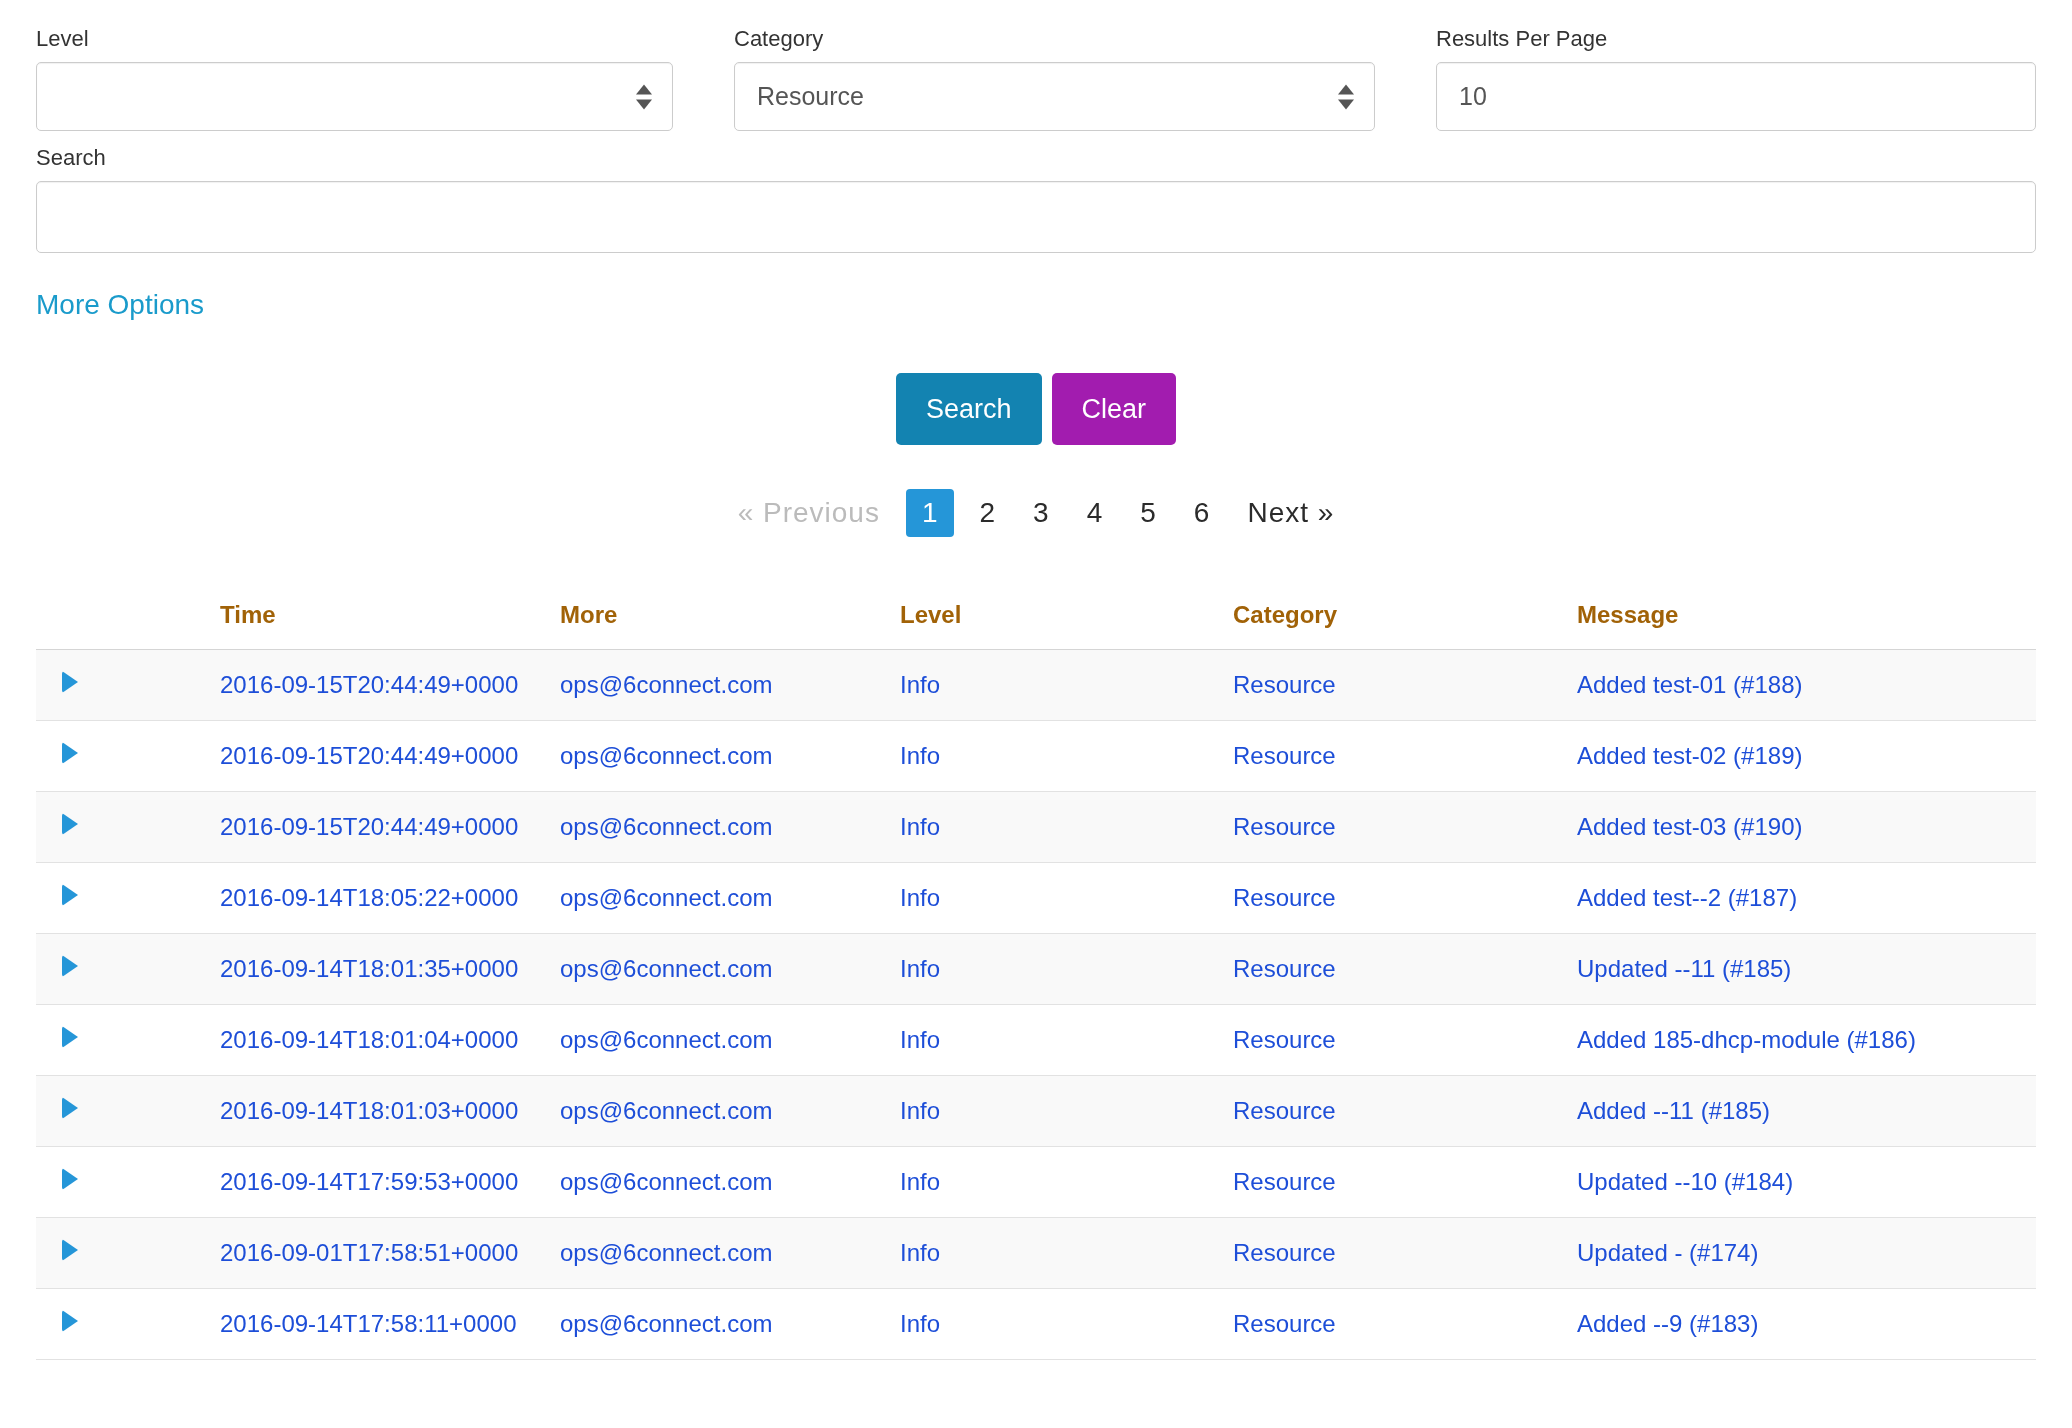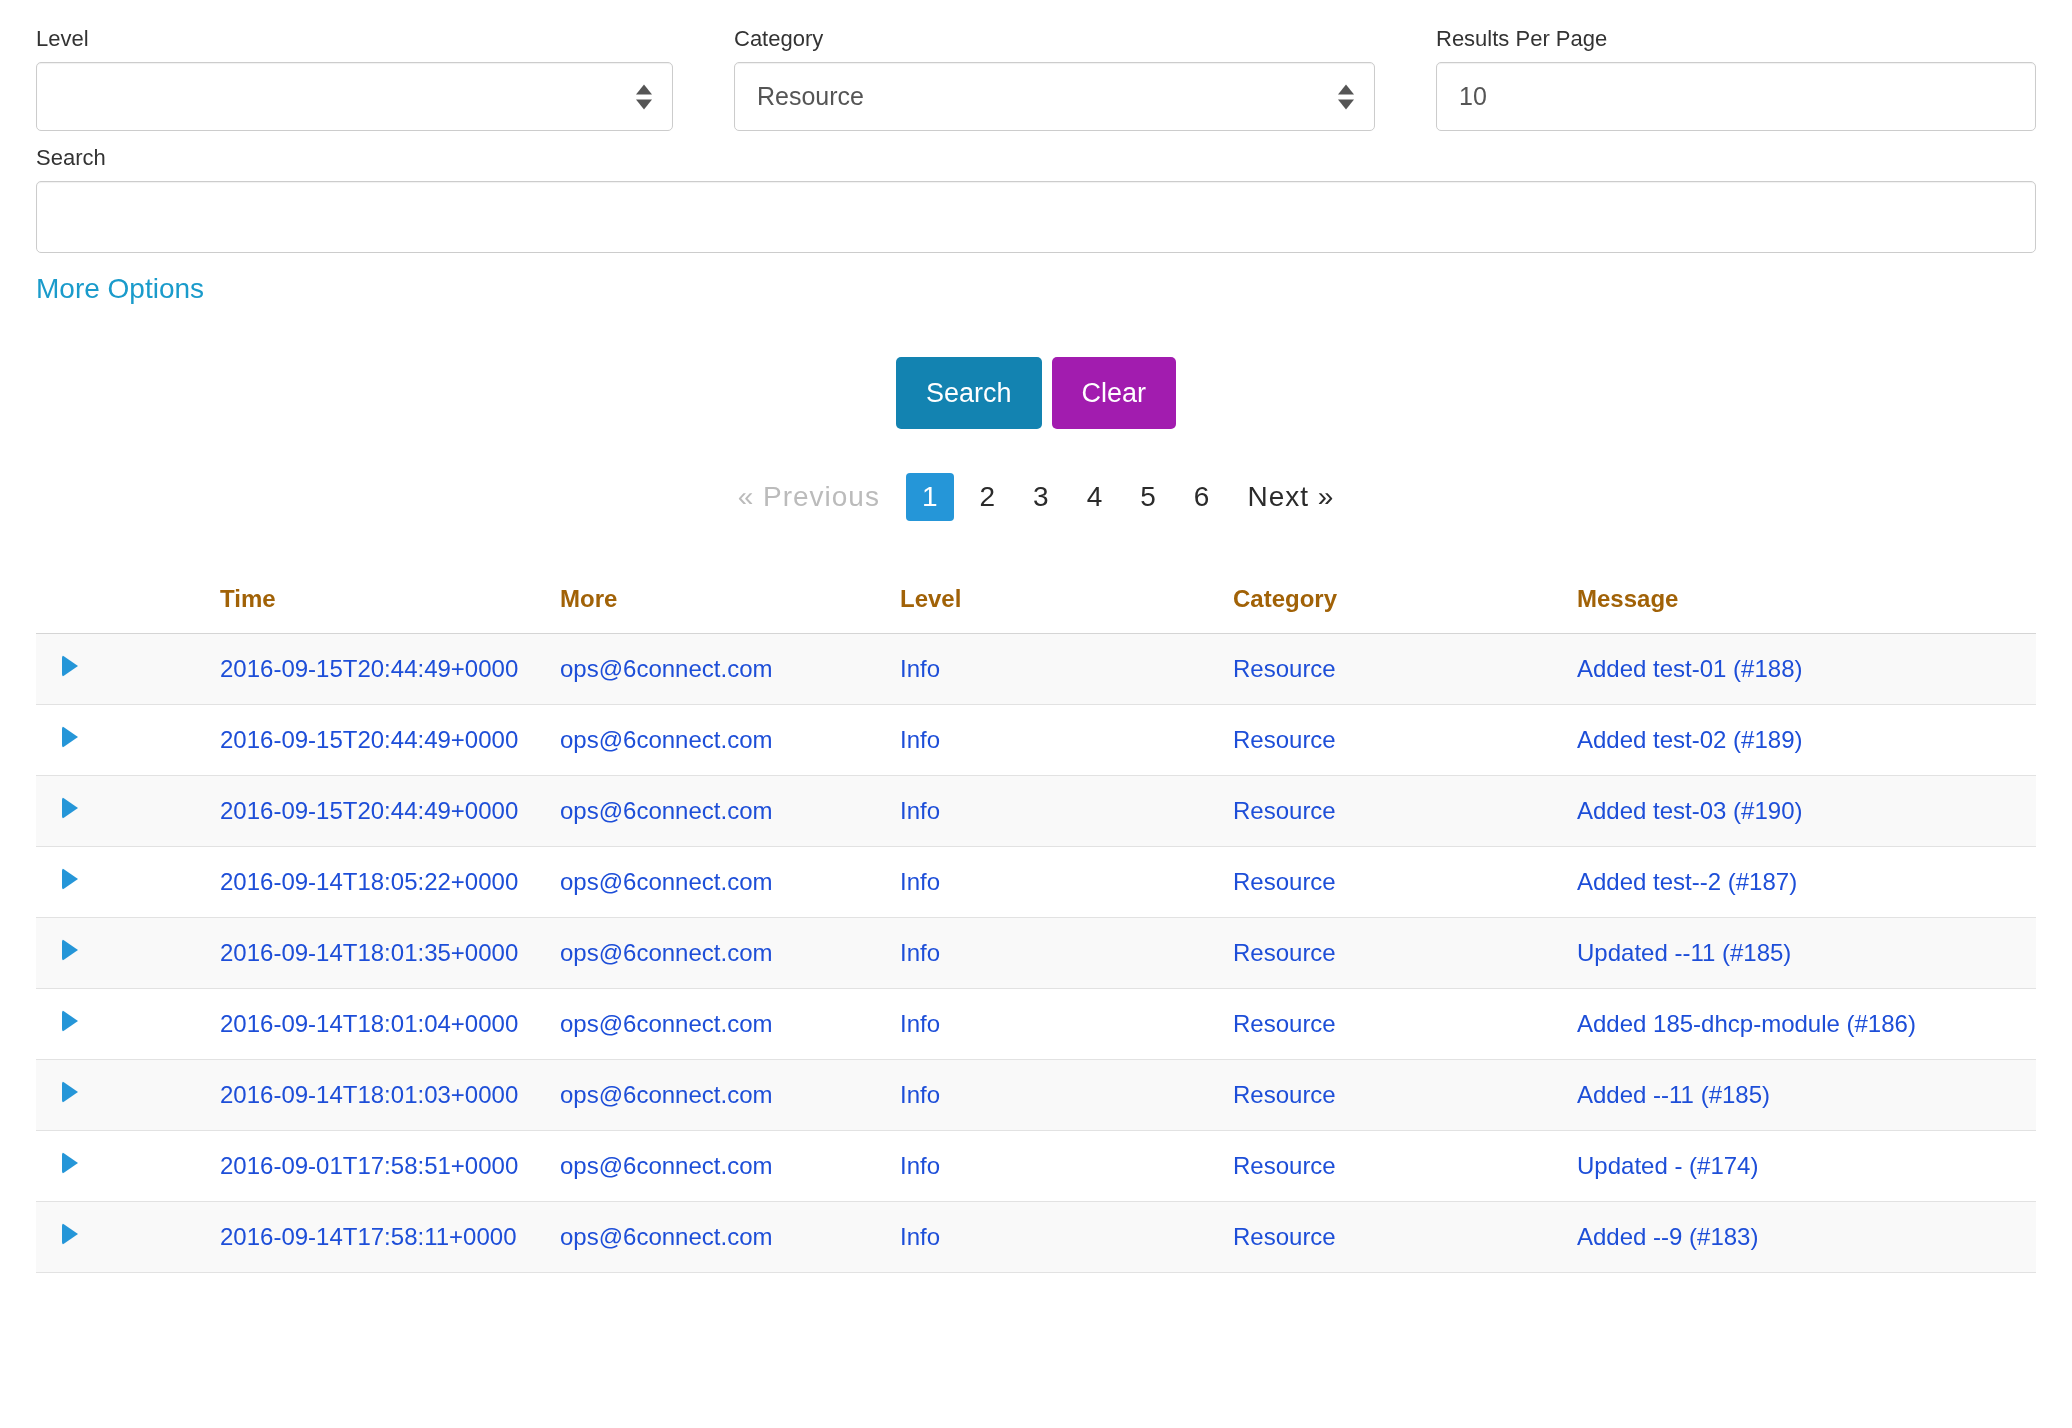--- a/index.html
+++ b/index.html
@@ -63,21 +63,21 @@
     width: 0; height: 0;
     border-left: 8px solid transparent;
     border-right: 8px solid transparent;
     border-top: 10px solid #555;
   }
   .search-row { margin-top: 14px; }
   .search-row .field { height: 72px; }
 
   .more-options {
     display: inline-block;
-    margin-top: 20px;
+    margin-top: 36px;
     font-size: 28px;
     color: #1a9bcb;
     text-decoration: none;
     cursor: pointer;
   }
 
   
   .button-row {
     margin-top: 52px;
     display: flex;
@@ -290,20 +290,28 @@
       <tr>
         <td class="arrow-cell"><span class="expand-arrow"></span></td>
         <td>2016-09-14T18:01:03+0000</td>
         <td>ops@6connect.com</td>
         <td>Info</td>
         <td>Resource</td>
         <td>Added --11 (#185)</td>
       </tr>
       <tr>
         <td class="arrow-cell"><span class="expand-arrow"></span></td>
+        <td>2016-09-14T17:59:53+0000</td>
+        <td>ops@6connect.com</td>
+        <td>Info</td>
+        <td>Resource</td>
+        <td>Updated --10 (#184)</td>
+      </tr>
+      <tr>
+        <td class="arrow-cell"><span class="expand-arrow"></span></td>
         <td>2016-09-01T17:58:51+0000</td>
         <td>ops@6connect.com</td>
         <td>Info</td>
         <td>Resource</td>
         <td>Updated - (#174)</td>
       </tr>
       <tr>
         <td class="arrow-cell"><span class="expand-arrow"></span></td>
         <td>2016-09-14T17:58:11+0000</td>
         <td>ops@6connect.com</td>

